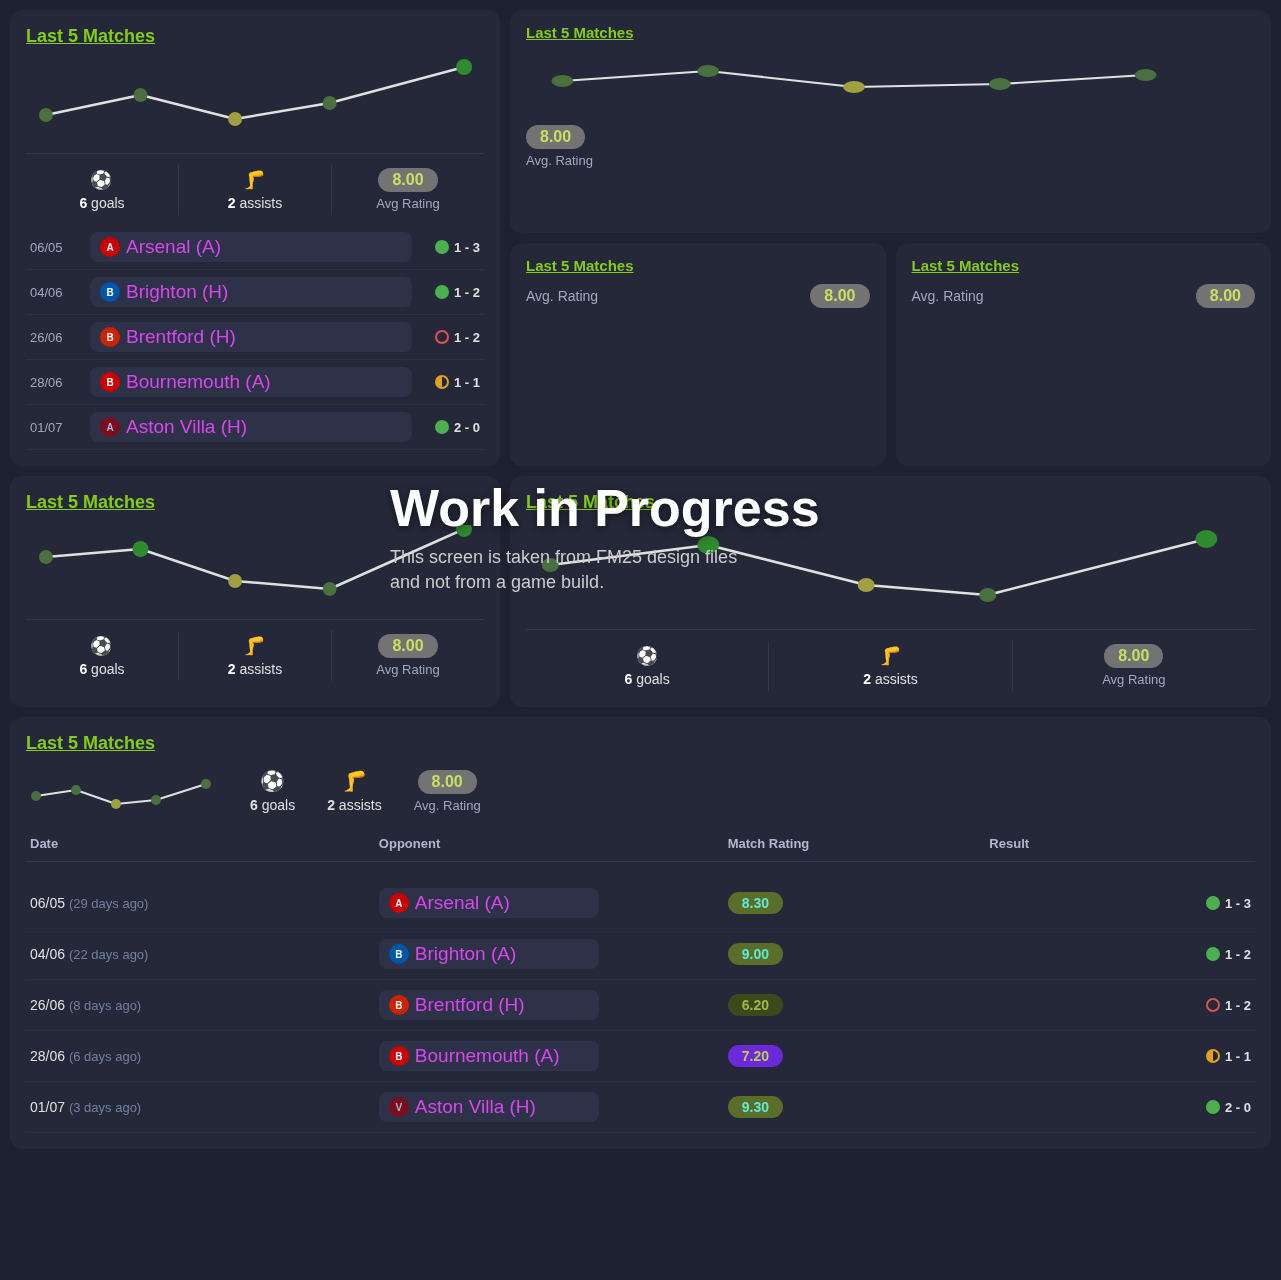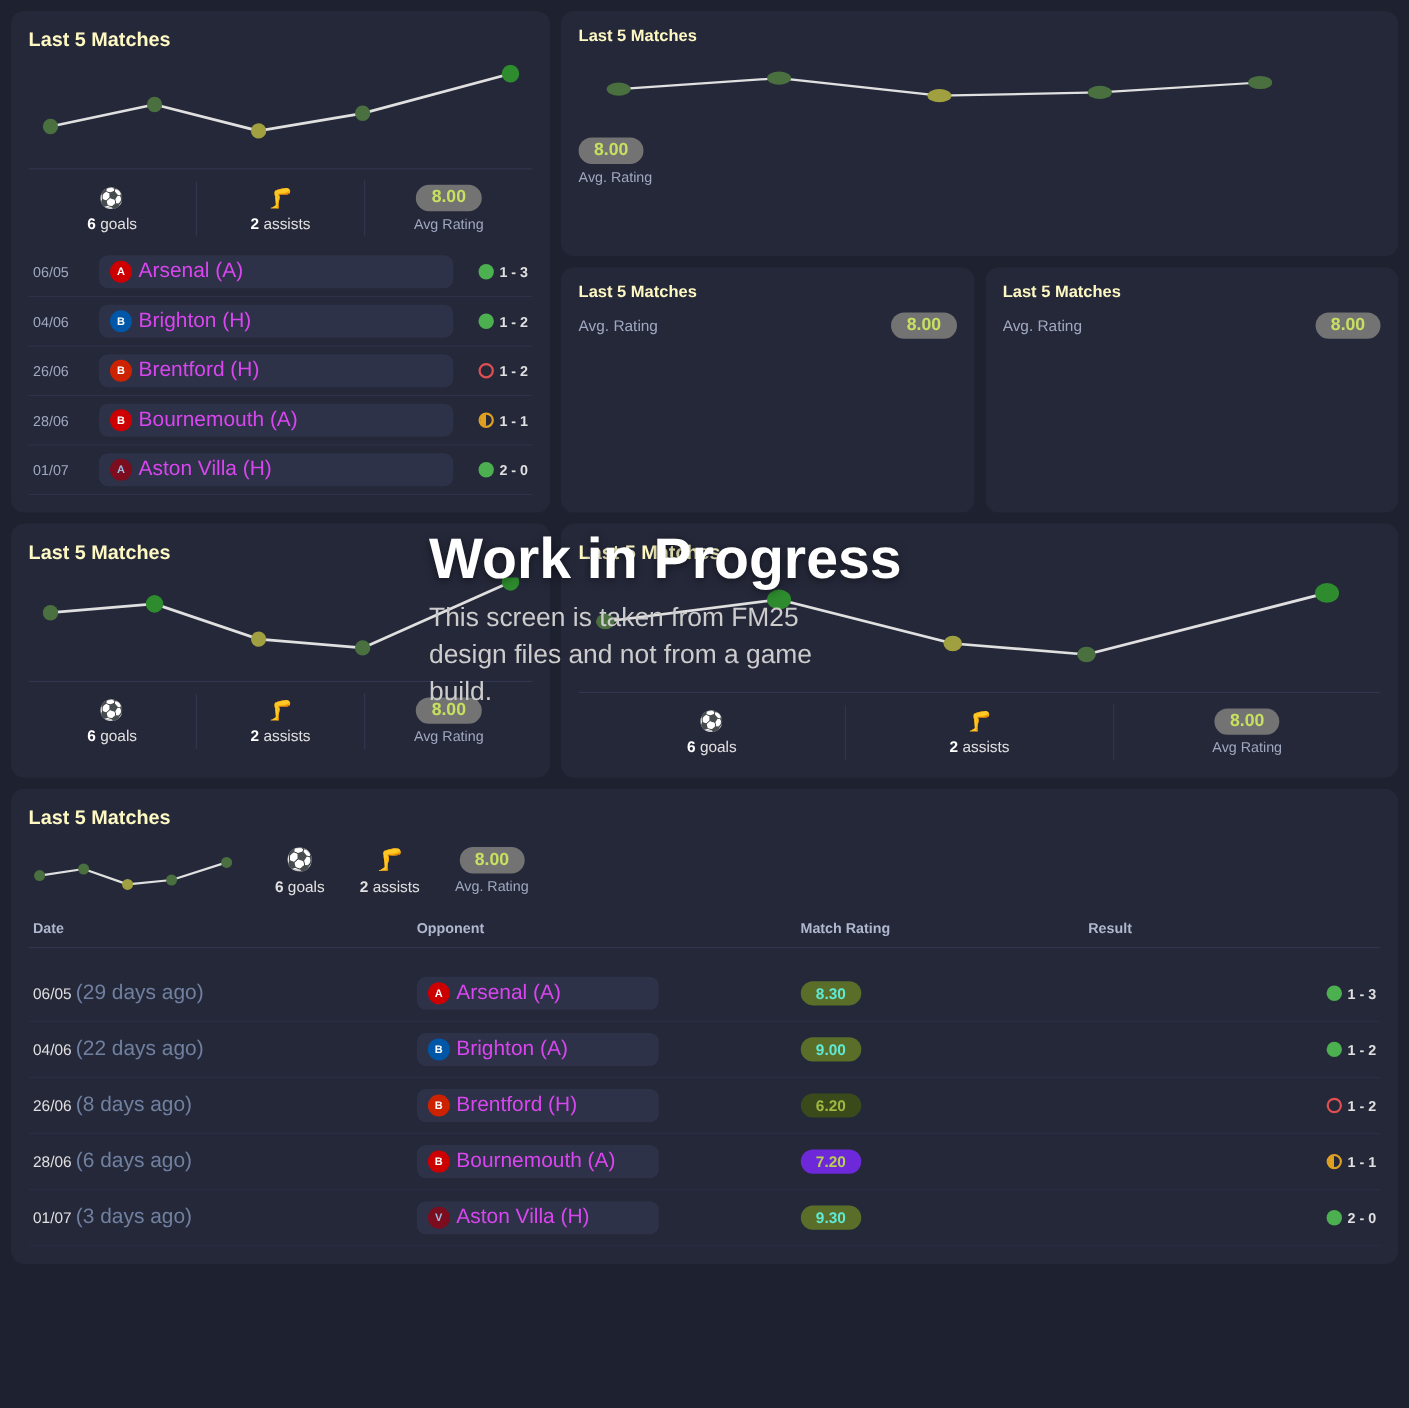--- a/index.html
+++ b/index.html
@@ -16,22 +16,23 @@
     .card {
       background: #252839;
       border-radius: 12px;
       padding: 16px;
       position: relative;
     }
 
     .card-title {
       font-size: 18px;
       font-weight: 700;
-      color: #fef9c3;
+      color: #84cc16;
       margin-bottom: 12px;
+      text-decoration: underline;
     }
 
     
     .chart-area {
       height: 80px;
       position: relative;
       margin-bottom: 14px;
     }
 
     .chart-area svg {
@@ -195,21 +196,21 @@
       align-items: center;
     }
 
     .table-date {
       font-size: 14px;
       color: #e0e0e0;
     }
 
     .table-date .days-ago {
       color: #7080a0;
-      font-size: 19px;
+      font-size: 13px;
     }
 
     .rating-pill {
       background: #5a6e2a;
       color: #5eead4;
       border-radius: 20px;
       padding: 3px 14px;
       font-size: 14px;
       font-weight: 700;
       display: inline-block;
@@ -232,21 +233,21 @@
 
     .wip-title {
       font-size: 52px;
       font-weight: 900;
       color: #ffffff;
       line-height: 1.1;
       text-shadow: 0 2px 8px rgba(0,0,0,0.5);
     }
 
     .wip-subtitle {
-      font-size: 24px;
+      font-size: 18px;
       color: #cccccc;
       margin-top: 8px;
       line-height: 1.4;
       max-width: 380px;
     }
 
     
     .club-icon {
       width: 20px;
       height: 20px;

